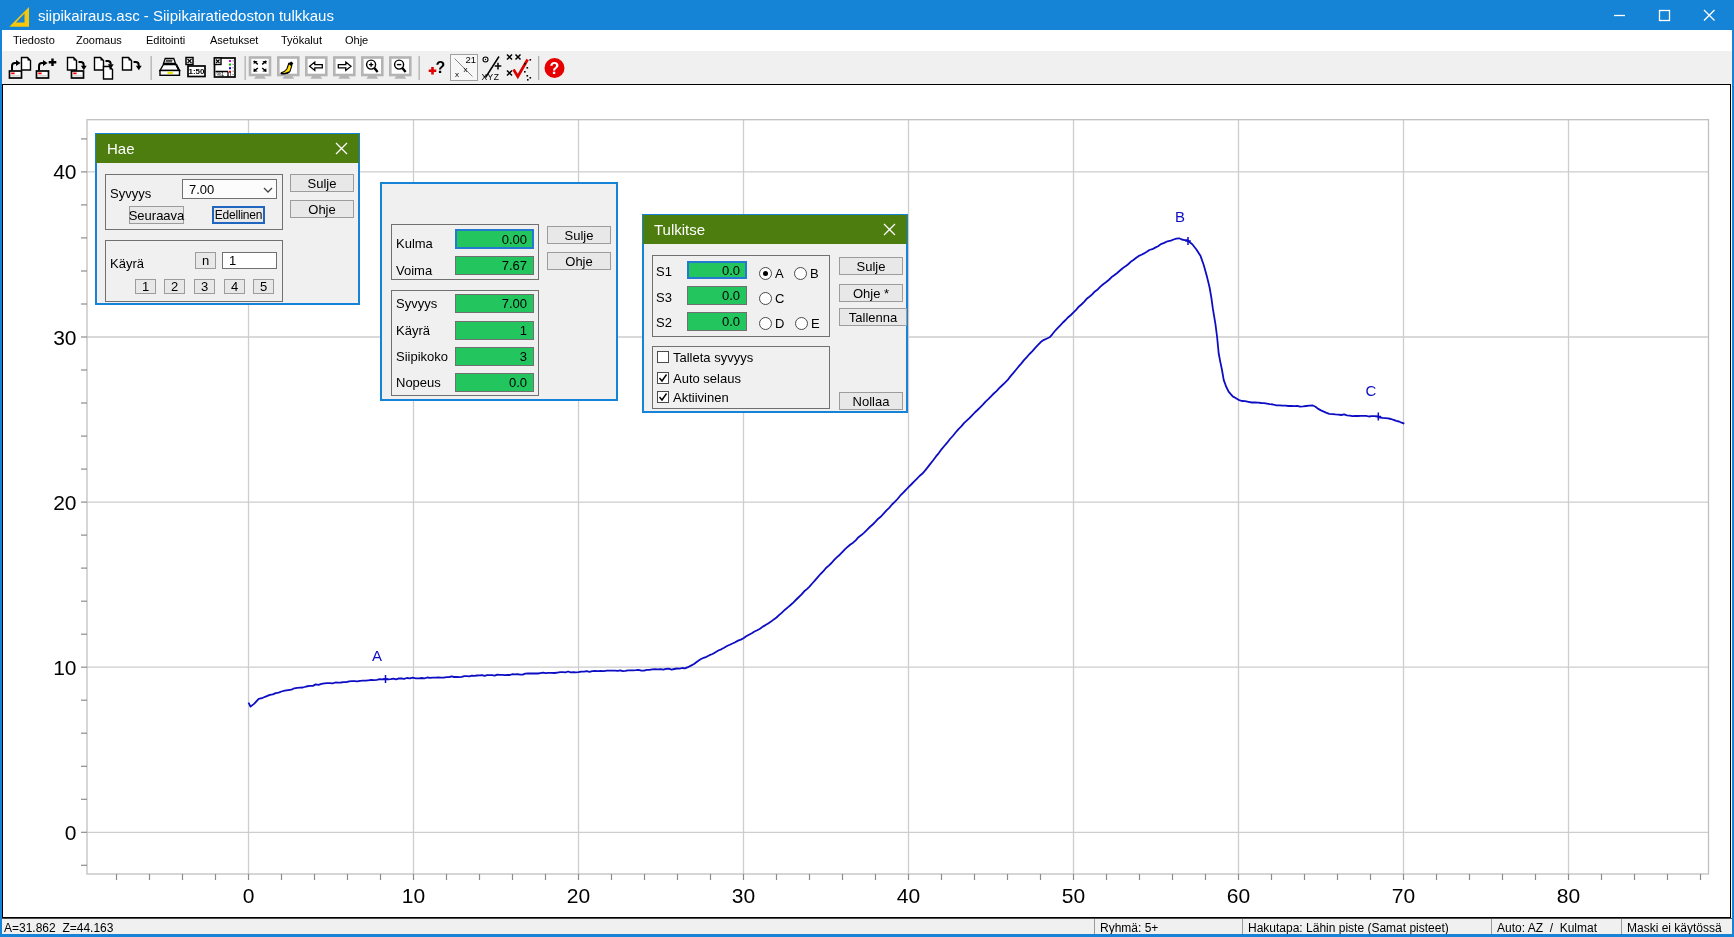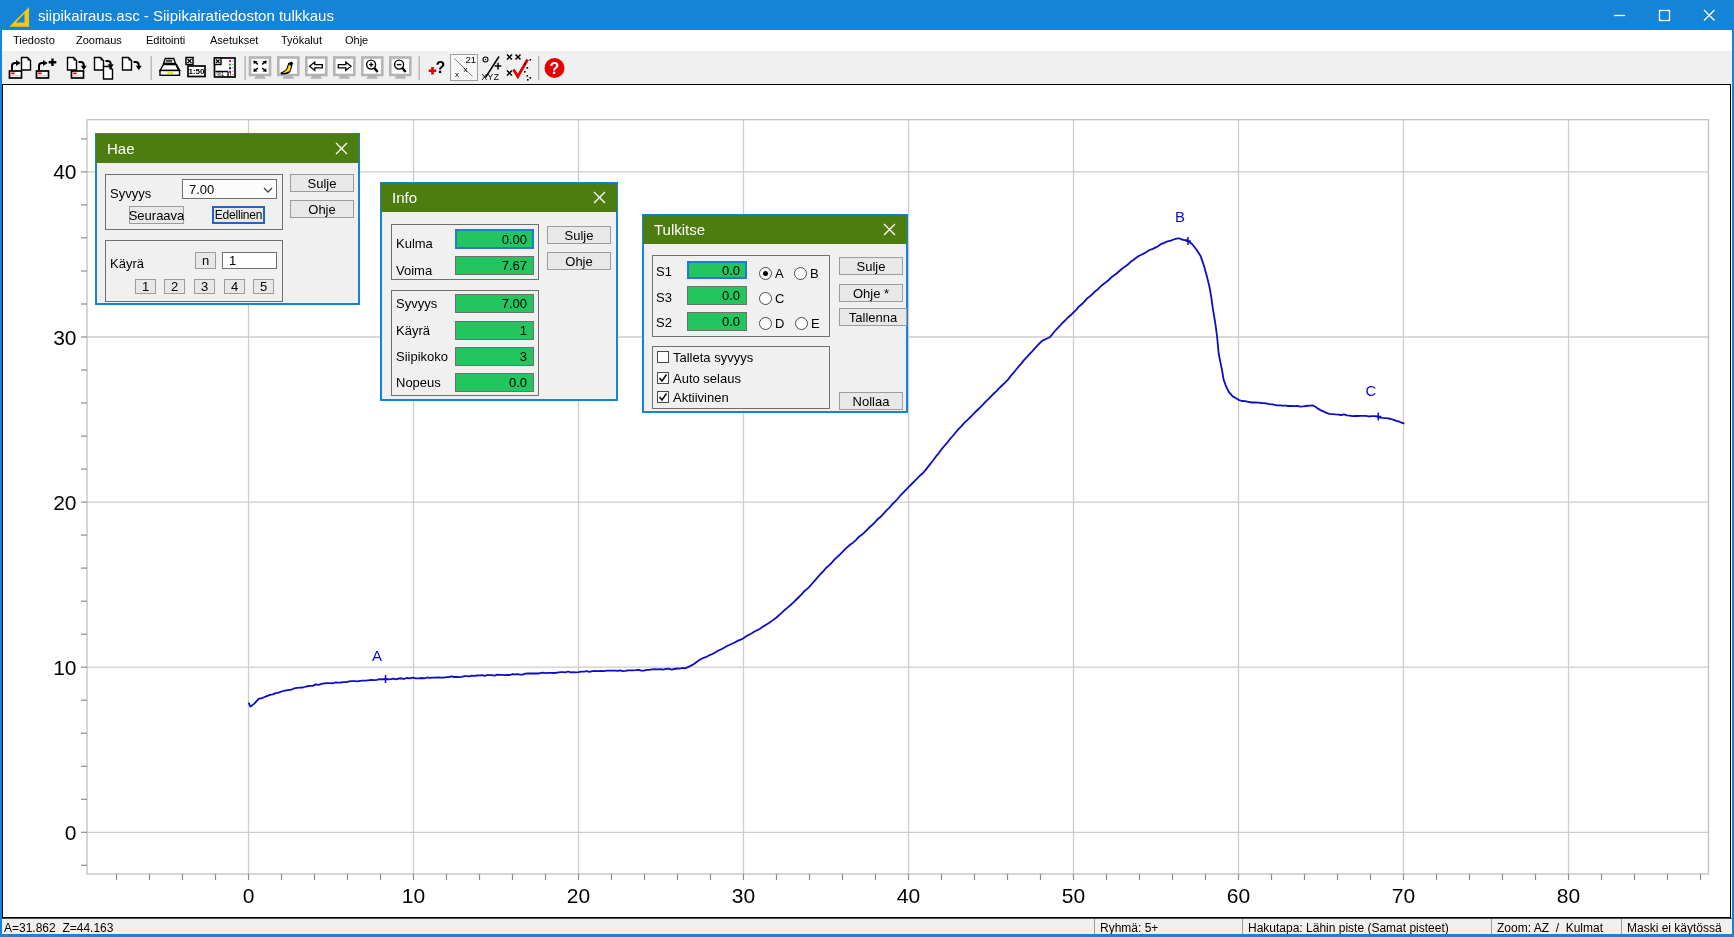--- a/index.html
+++ b/index.html
@@ -308,26 +308,20 @@
 <div class="inp inpw" style="left:125px;top:117px;width:55px;height:17px">1</div>
 <div class="btn" style="left:38px;top:144px;width:21px;height:15px">1</div>
 <div class="btn" style="left:67px;top:144px;width:21px;height:15px">2</div>
 <div class="btn" style="left:97px;top:144px;width:21px;height:15px">3</div>
 <div class="btn" style="left:127px;top:144px;width:21px;height:15px">4</div>
 <div class="btn" style="left:156px;top:144px;width:21px;height:15px">5</div>
 <div class="btn" style="left:193px;top:39px;width:64px;height:18px">Sulje</div>
 <div class="btn" style="left:193px;top:65px;width:64px;height:18px">Ohje</div>
 </div>
 <div class="dlg" style="left:380px;top:182px;width:238px;height:219px">
-      <div class="dtb">
-        <span class="dtt">Info</span>
-        <svg class="dx" width="13" height="13" style="left:auto;right:11px;top:8px">
-          <path d="M1,1 L12,12 M12,1 L1,12" stroke="#fff" stroke-width="1.3"></path>
-        </svg>
-      </div>
 <div class="grp" style="left:9px;top:40px;width:148px;height:56px"></div>
 <div class="lbl" style="left:14px;top:52px">Kulma</div>
 <div class="inp inpf" style="left:73px;top:45px;width:79px;height:20px">0.00</div>
 <div class="lbl" style="left:14px;top:79px">Voima</div>
 <div class="inp" style="left:73px;top:72px;width:79px;height:19px">7.67</div>
 <div class="grp" style="left:9px;top:106px;width:148px;height:106px"></div>
 <div class="lbl" style="left:14px;top:112px">Syvyys</div>
 <div class="inp" style="left:73px;top:110px;width:79px;height:19px">7.00</div>
 <div class="lbl" style="left:14px;top:139px">Käyrä</div>
 <div class="inp" style="left:73px;top:137px;width:79px;height:19px">1</div>
@@ -383,18 +377,18 @@
 <div class="btn" style="left:195px;top:176px;width:64px;height:18px">Nollaa</div>
 </div>
 <div id="sbar">
 <span class="st" style="left:4px">A=31.862  Z=44.163</span>
 <div class="sd" style="left:1094px"></div>
 <div class="sd" style="left:1242px"></div>
 <div class="sd" style="left:1491px"></div>
 <div class="sd" style="left:1621px"></div>
 <span class="st" style="left:1100px">Ryhmä: 5+</span>
 <span class="st" style="left:1248px">Hakutapa: Lähin piste (Samat pisteet)</span>
-<span class="st" style="left:1497px">Zoom: AZ  /  Kulmat</span>
+<span class="st" style="left:1497px">Auto: AZ  /  Kulmat</span>
 <span class="st" style="left:1627px">Maski ei käytössä</span>
 </div>
 <div id="bluebottom"></div>
 <div class="eb" style="left:0;top:30px;width:2px;height:904px"></div>
 <div class="eb" style="left:1732px;top:30px;width:2px;height:904px"></div>
 </div>
 </body></html>

